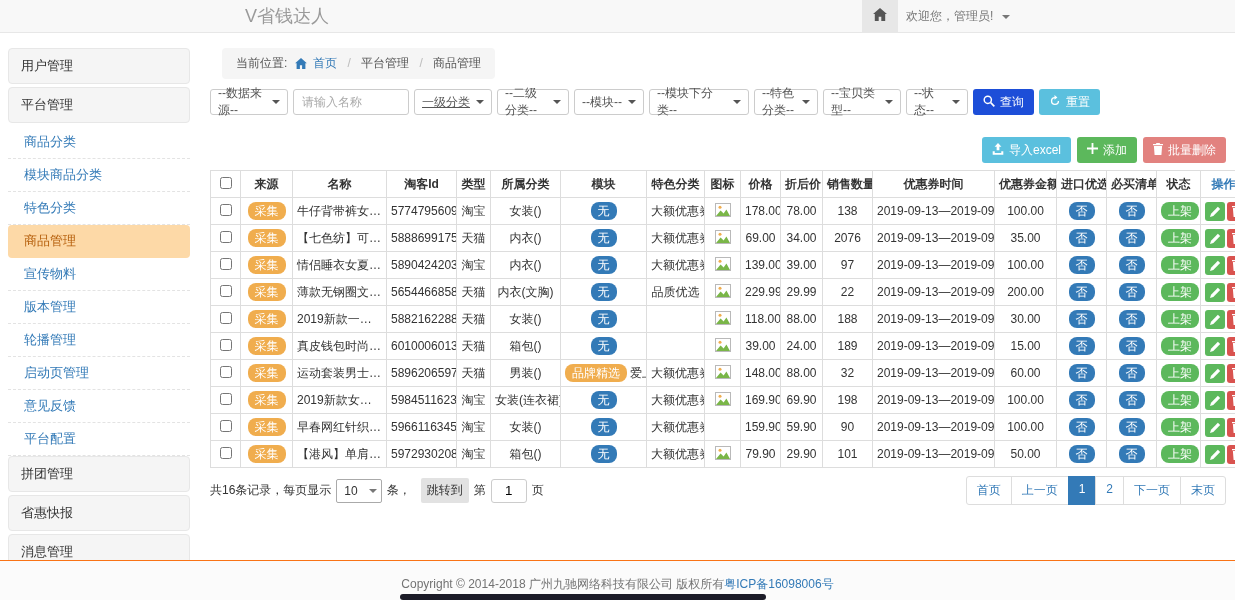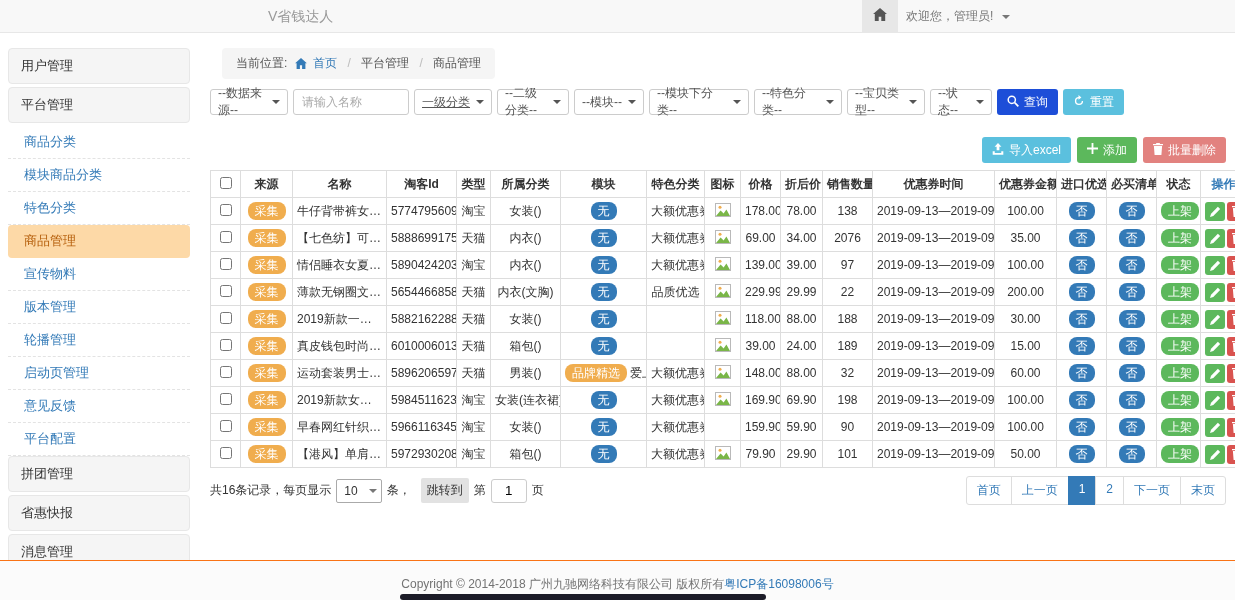--- a/index.html
+++ b/index.html
@@ -2,21 +2,21 @@
 <html><head>
 <meta charset="utf-8">
 <style>
   * { margin:0; padding:0; box-sizing:border-box; }
   body { background:#fff; }
   .page { position:relative; width:1235px; height:600px; overflow:hidden; background:#fff;
           font-family:"Liberation Sans","DejaVu Sans",sans-serif; font-size:12px; color:#333; }
 
   
   .topbar { position:absolute; top:0; left:0; right:0; height:33px; background:#f8f8f8; border-bottom:1px solid #e7e7e7; }
-  .brand { position:absolute; left:245px; top:0; line-height:33px; font-size:14px; color:#9a9a9a;margin-left:23px; }
+  .brand { position:absolute; left:245px; top:0; line-height:33px; font-size:18px; color:#9a9a9a; }
   .home-btn { position:absolute; left:862px; top:0; width:36px; height:32px; background:#e7e7e7;
               display:flex; align-items:center; justify-content:center; cursor:pointer; }
   .user-menu { position:absolute; left:906px; top:0; line-height:32px; color:#777; cursor:pointer; }
   .caret { display:inline-block; width:0; height:0; border-left:4px solid transparent; border-right:4px solid transparent;
            border-top:4px solid #777; margin-left:5px; vertical-align:middle; }
 
   
   .sidebar { position:absolute; left:8px; top:48px; width:182px; }
   .sb-title { color:#337ab7; font-size:15px; font-weight:bold; margin:4px 0 14px 6px; }
   .menu-top { background:#f5f5f5; border:1px solid #e7e7e7; border-radius:4px; padding:8px 12px;
@@ -151,21 +151,21 @@
             <span class="caret"></span>
           </div><div class="sel" style="width: 72px;">
             <span>--二级分类--</span>
             <span class="caret"></span>
           </div><div class="sel" style="width: 70px;">
             <span>--模块--</span>
             <span class="caret"></span>
           </div><div class="sel" style="width: 100px;">
             <span>--模块下分类--</span>
             <span class="caret"></span>
-          </div><div class="sel" style="width: 88px;">
+          </div><div class="sel" style="width: 64px;">
             <span>--特色分类--</span>
             <span class="caret"></span>
           </div><div class="sel" style="width: 78px;">
             <span>--宝贝类型--</span>
             <span class="caret"></span>
           </div><div class="sel" style="width: 62px;">
             <span>--状态--</span>
             <span class="caret"></span>
           </div></span>
       <button class="btn btn-primary">

